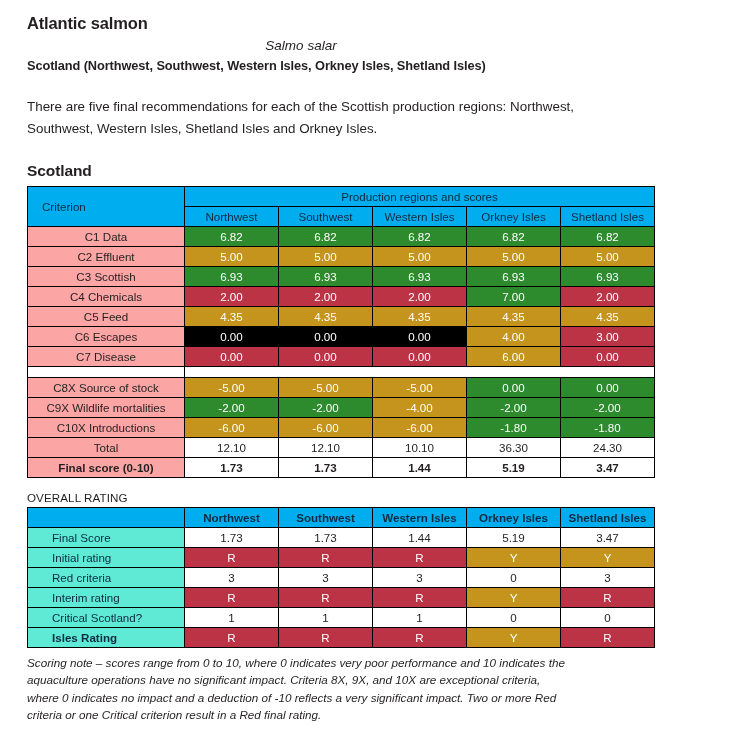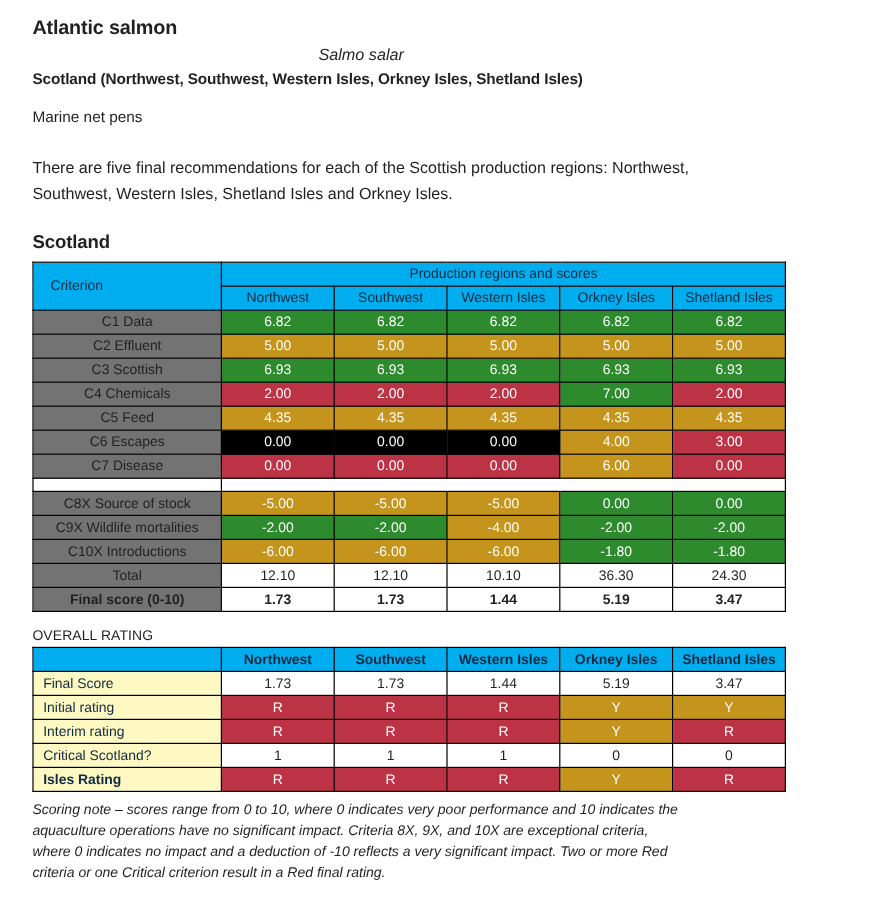--- a/index.html
+++ b/index.html
@@ -101,21 +101,21 @@
     font-weight: bold;
     font-size: 11.6px;
   }
   .blue-head.left {
     text-align: left;
     padding-left: 14px;
   }
   .row-label {
     text-align: left;
     padding-left: 8px;
-    background: #737373;
+    background: #fca5a5;
     color: #231f20;
   }
   .row-label.bold { font-weight: bold; }
 
   td.g  { background: #2d8a2d; color: #ffffff; }
   td.y  { background: #c4941c; color: #ffffff; }
   td.r  { background: #bc3346; color: #ffffff; }
   td.k  { background: #000000; color: #ffffff; }
   td.w  { background: #ffffff; color: #231f20; }
   td.w.bold { font-weight: bold; }
@@ -144,24 +144,24 @@
     border: 1px solid #000;
     padding: 0;
     height: 20px;
     font-size: 11.6px;
     text-align: center;
     vertical-align: middle;
     line-height: 1;
     box-sizing: border-box;
   }
   table.rating-table td.rlabel {
-    background: #fef9c3;
+    background: #5eead4;
     color: #0d2a42;
     text-align: left;
-    padding-left: 8px;
+    padding-left: 24px;
   }
   table.rating-table td.rlabel.bold { font-weight: bold; }
   table.rating-table td.corner {
     background: #00AEEF;
   }
   table.rating-table td.rhead {
     background: #00AEEF;
     color: #0d2a42;
     font-weight: bold;
   }
@@ -178,21 +178,20 @@
 </head>
 <body>
 
 <div class="page">
   <div class="content">
 
     <div>
       <div class="species-title">Atlantic salmon</div>
       <div class="species-latin">Salmo salar</div>
       <div class="species-region">Scotland (Northwest, Southwest, Western Isles, Orkney Isles, Shetland Isles)</div>
-      <div class="species-method">Marine net pens</div>
     </div>
 
     <p class="intro">There are five final recommendations for each of the Scottish production regions: Northwest, Southwest, Western Isles, Shetland Isles and Orkney Isles.</p>
 
     <div class="section-title">Scotland</div>
 
     <table class="score-table">
       <colgroup>
         <col class="c-label">
           <col class="c-region">
@@ -350,20 +349,28 @@
           </tr>
           <tr>
             <td class="rlabel">Initial rating</td>
             <td class="r">R</td>
             <td class="r">R</td>
             <td class="r">R</td>
             <td class="y">Y</td>
             <td class="y">Y</td>
           </tr>
           <tr>
+            <td class="rlabel">Red criteria</td>
+            <td class="w">3</td>
+            <td class="w">3</td>
+            <td class="w">3</td>
+            <td class="w">0</td>
+            <td class="w">3</td>
+          </tr>
+          <tr>
             <td class="rlabel">Interim rating</td>
             <td class="r">R</td>
             <td class="r">R</td>
             <td class="r">R</td>
             <td class="y">Y</td>
             <td class="r">R</td>
           </tr>
           <tr>
             <td class="rlabel">Critical Scotland?</td>
             <td class="w">1</td>

